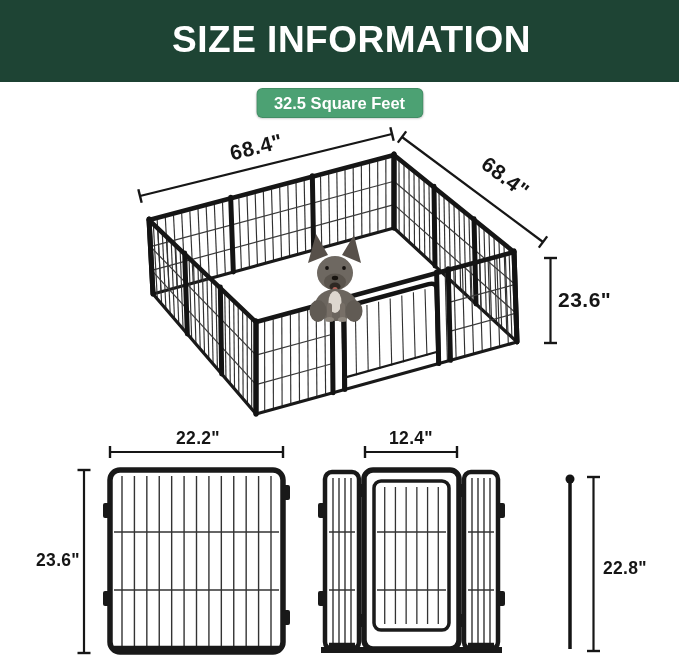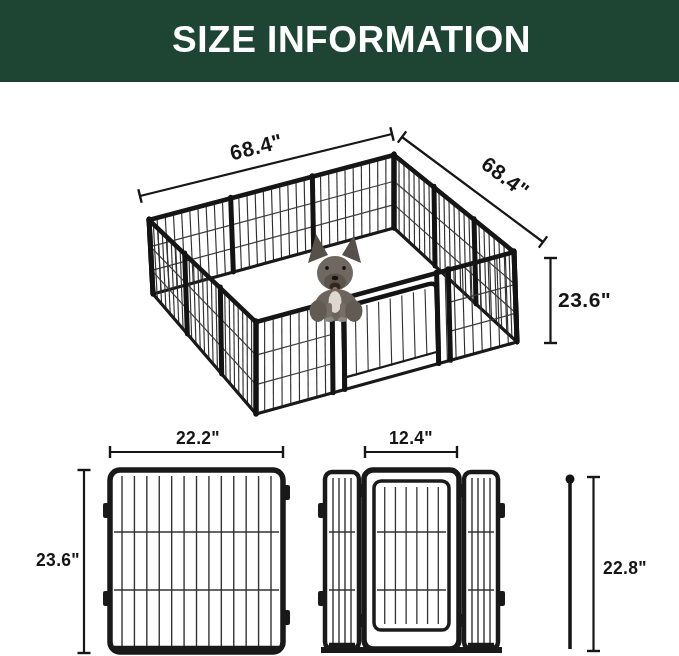--- a/index.html
+++ b/index.html
@@ -19,20 +19,21 @@
 </style>
 </head>
 <body>
 
 <div class="page">
 
   <div class="header">
     <div class="title">SIZE INFORMATION</div>
   </div>
 
+  <div class="badge">32.5 Square Feet</div>
 
   <svg class="diagram-svg" width="679" height="574" viewBox="0 0 679 574" xmlns="http://www.w3.org/2000/svg">
 
     <g id="pen-walls">
         <line x1="385.8333333333333" y1="77.16666666666667" x2="385.96666666666664" y2="147.2" stroke="#303030" stroke-width="1.15" stroke-linecap="butt"></line>
         <line x1="377.6666666666667" y1="79.33333333333333" x2="377.93333333333334" y2="149.4" stroke="#303030" stroke-width="1.15" stroke-linecap="butt"></line>
         <line x1="369.5" y1="81.5" x2="369.9" y2="151.6" stroke="#303030" stroke-width="1.15" stroke-linecap="butt"></line>
         <line x1="361.3333333333333" y1="83.66666666666667" x2="361.8666666666667" y2="153.8" stroke="#303030" stroke-width="1.15" stroke-linecap="butt"></line>
         <line x1="353.1666666666667" y1="85.83333333333333" x2="353.8333333333333" y2="156" stroke="#303030" stroke-width="1.15" stroke-linecap="butt"></line>
         <line x1="345" y1="88" x2="345.8" y2="158.2" stroke="#303030" stroke-width="1.15" stroke-linecap="butt"></line>

